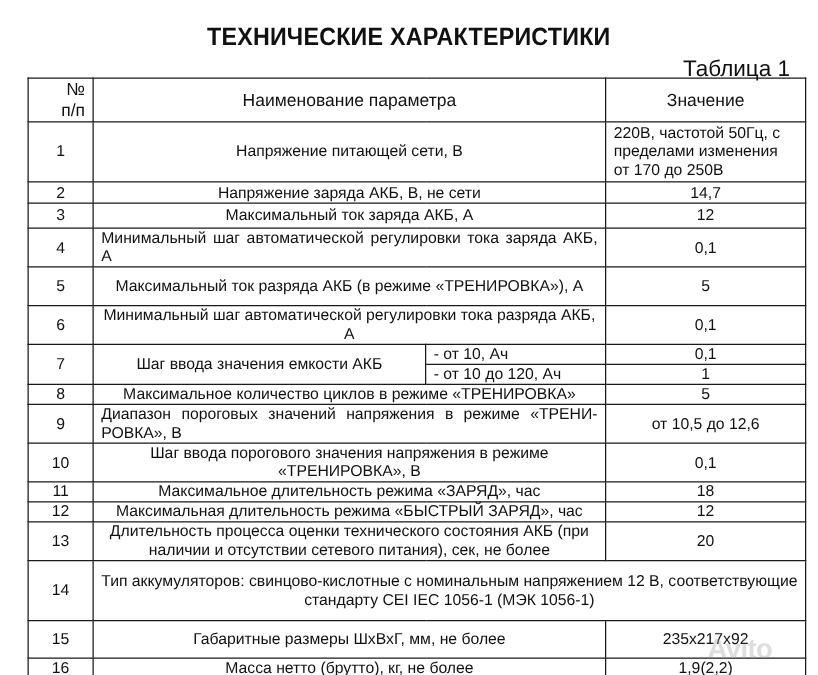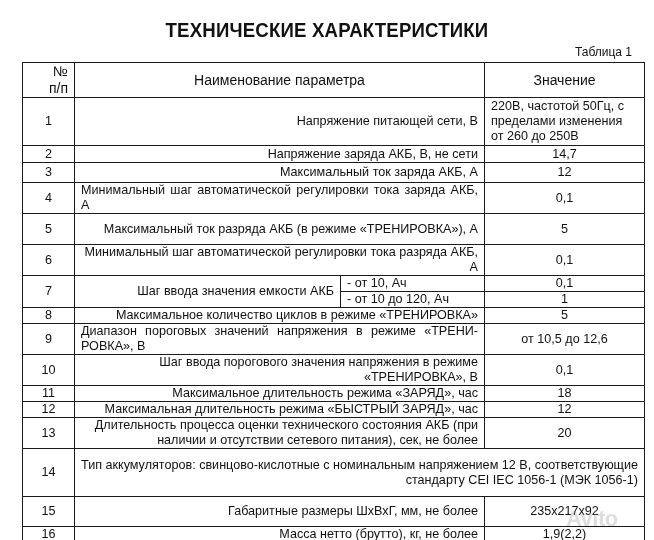--- a/index.html
+++ b/index.html
@@ -23,21 +23,21 @@
       text-align: center;
       font-size: 20px;
       font-weight: bold;
       letter-spacing: 0.2px;
       transform: scaleX(0.93);
     }
     .table-label {
       position: absolute;
       right: 22px;
       top: 45px;
-      font-size: 12px;
+      font-size: 18px;
     }
     table.spec {
       position: absolute;
       left: 22px;
       top: 62px;
       width: 622px;
       border-collapse: collapse;
       table-layout: fixed;
       font-size: 12.6px;
       line-height: 15px;
@@ -50,21 +50,21 @@
     }
     table.spec th {
       font-size: 14px;
       height: 29px;
       line-height: 17px;
     }
     th.num-head { text-align: right; padding-right: 8px; font-size: 13px; }
     td.num { text-align: center; padding: 0; }
     td.val { text-align: center; }
     td.val-left { text-align: left; padding-left: 4px; }
-    td.param { text-align: right; }
+    td.param { text-align: center; }
     td.justify { text-align: justify; text-align-last: left; }
     td.sub { padding-left: 10px; }
     .watermark {
       position: absolute;
       left: 566px;
       top: 506px;
       font-size: 22px;
       font-weight: bold;
       color: rgba(160,160,160,0.35);
       letter-spacing: -0.5px;
@@ -90,21 +90,21 @@
         <span>п/п</span>
       </th>
       <th colspan="2">Наименование параметра</th>
       <th>Значение</th>
     </tr>
   </thead>
   <tbody>
     <tr style="height:48px">
       <td class="num">1</td>
       <td colspan="2" class="param">Напряжение питающей сети, В</td>
-      <td class="val-left">220В, частотой 50Гц, с пределами изменения от 260 до 250В</td>
+      <td class="val-left">220В, частотой 50Гц, с пределами изменения от 170 до 250В</td>
     </tr>
     <tr style="height:17px">
       <td class="num">2</td>
       <td colspan="2" class="param">Напряжение заряда АКБ, В, не сети</td>
       <td class="val">14,7</td>
     </tr>
     <tr style="height:20px">
       <td class="num">3</td>
       <td colspan="2" class="param">Максимальный ток заряда АКБ, А</td>
       <td class="val">12</td>

